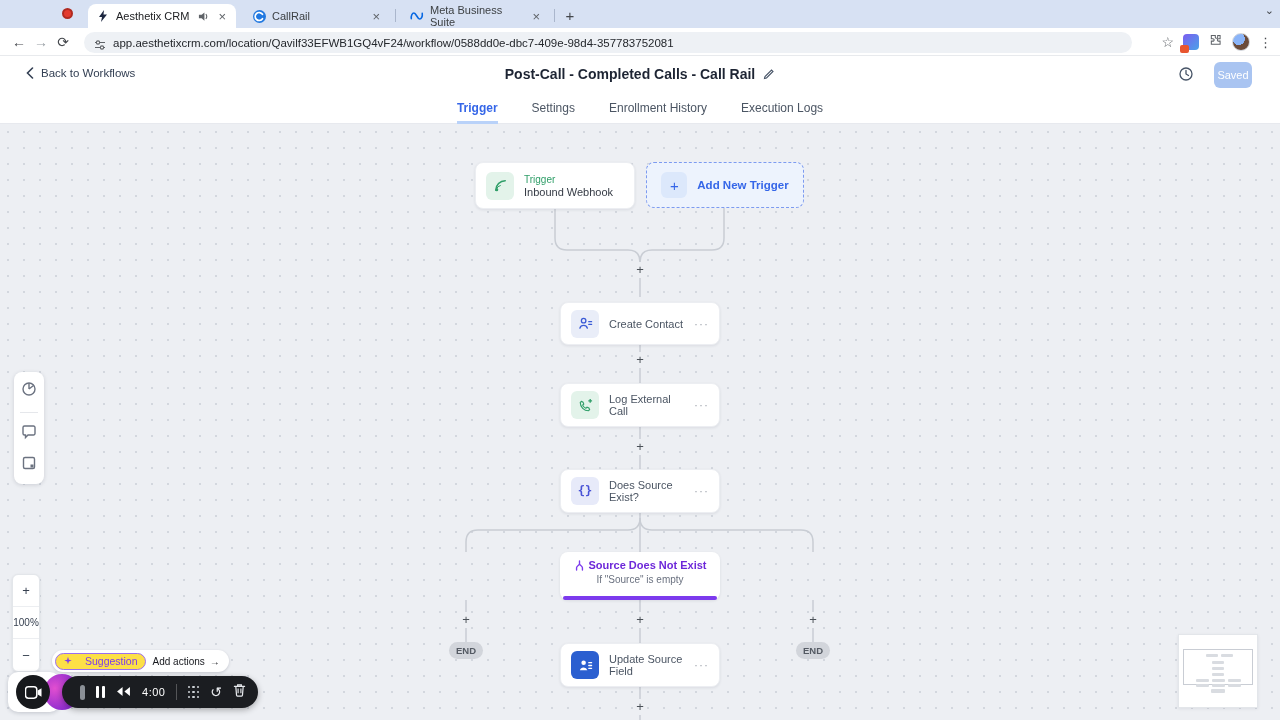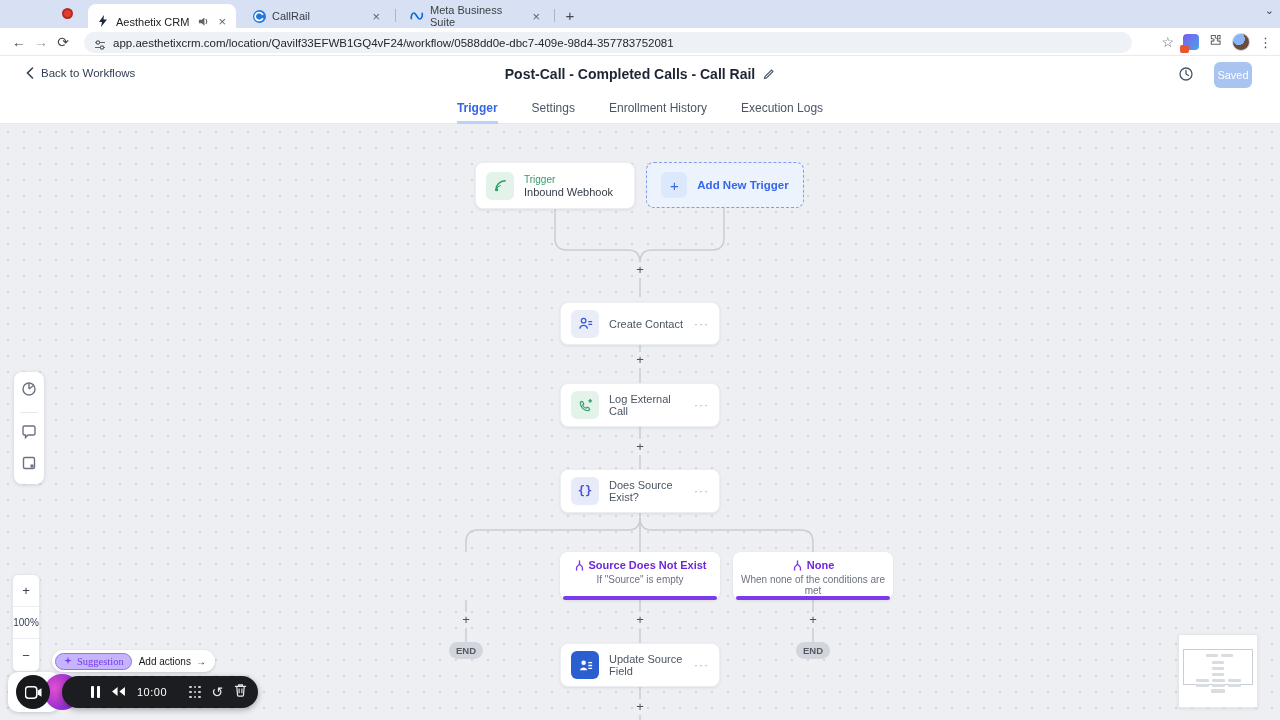--- a/index.html
+++ b/index.html
@@ -6,21 +6,21 @@
   html,body { width:1280px; height:720px; overflow:hidden; }
   body { font-family:"Liberation Sans", sans-serif; background:#fff; }
   #app { position:relative; width:1280px; height:720px; }
 
   
   #tabstrip { position:absolute; top:0; left:0; width:1280px; height:28px; background:#d7e1f3; }
   .rec-dot { position:absolute; top:8px; left:62px; width:11px; height:11px; border-radius:50%;
              background:#e33b2e; border:2px solid #b02a20; }
   .tab { position:absolute; top:4px; height:24px; display:flex; align-items:center; gap:6px;
          padding:0 8px; font-size:11px; color:#3c4043; }
-  .tab.active { background:#fff; border-radius:8px 8px 0 0; color:#202124;align-items:flex-end; }
+  .tab.active { background:#fff; border-radius:8px 8px 0 0; color:#202124; }
   .tab-sep { position:absolute; top:9px; width:1px; height:13px; background:#aab6cc; }
   .fav { width:14px; height:14px; flex:0 0 auto; display:flex; align-items:center; justify-content:center; }
   .tab-close { font-size:13px; color:#5f6368; line-height:1; padding:0 2px; cursor:pointer; }
   .newtab-btn { position:absolute; top:6px; left:560px; width:20px; height:20px; font-size:15px;
                 color:#44474c; text-align:center; line-height:19px; border-radius:50%; }
   .strip-chev { position:absolute; top:4px; right:6px; font-size:11px; color:#44474c; }
 
   #toolbar { position:absolute; top:28px; left:0; width:1280px; height:28px; background:#fff;
              border-bottom:1px solid #e8eaed; display:flex; align-items:center; }
   .nav-ic { width:22px; text-align:center; font-size:14px; color:#44474c; flex:0 0 auto; }
@@ -105,21 +105,21 @@
   .zoom-panel { position:absolute; left:12px; top:450px; width:28px; background:#fff; border:1px solid #e3e6ea;
                 border-radius:6px; box-shadow:0 1px 3px rgba(20,30,50,.1); display:flex; flex-direction:column; }
   .zoom-cell { height:32px; display:flex; align-items:center; justify-content:center; font-size:13px;
                color:#374151; border-bottom:1px solid #eceef1; cursor:pointer; }
   .zoom-cell:last-child { border-bottom:none; }
   .zoom-lvl { font-size:10px; cursor:default; }
 
   .suggest { position:absolute; left:52px; top:526px; height:22px; background:#fff; border-radius:11px;
              box-shadow:0 1px 3px rgba(20,30,50,.18); display:flex; align-items:center; padding:0 9px 0 3px; gap:7px; }
   .suggest-badge { height:17px; border:1px solid #9a6ef0; border-radius:9px; display:flex; align-items:center;
-                   gap:4px; padding:0 7px; color:#7c3aed; font-size:10.5px; background:#c4b5fd;font-family:Liberation Serif, serif; }
+                   gap:12px; padding:0 7px; color:#7c3aed; font-size:10.5px; background:#fde047; }
   .suggest-action { font-size:10px; color:#16181d; display:flex; gap:5px; align-items:center; }
 
   .minimap { position:absolute; left:1178px; top:510px; width:80px; height:74px; background:#fff;
              border:1px solid #e3e6ea; box-shadow:0 1px 3px rgba(20,30,50,.08); }
   .mm-view { position:absolute; left:4px; top:14px; width:70px; height:36px; border:1px solid #c9cdd4; }
   .mm-bar { position:absolute; background:#d9dce1; height:3px; border-radius:1px; }
 
   
   .cam-card { position:absolute; left:8px; top:548px; width:52px; height:40px; background:#fff; border-radius:10px;
               box-shadow:0 1px 4px rgba(20,30,50,.2); }
@@ -339,30 +339,20 @@
     <div class="branch" style="left:560px;">
       <div class="branch-title">
         <svg width="11" height="11" viewBox="0 0 12 12">
             <path d="M6,1 v3 c0,2 -3.2,2 -3.2,4.5 V11 M6,4 c0,2 3.2,2 3.2,4.5 V11" stroke="#7c3aed" stroke-width="1.5" fill="none" stroke-linecap="round"></path>
           </svg>
         <span>Source Does Not Exist</span>
       </div>
       <div class="branch-sub">If "Source" is empty</div>
       <div class="branch-bar"></div>
     </div>
-    <div class="branch" style="left:733px;">
-      <div class="branch-title">
-        <svg width="11" height="11" viewBox="0 0 12 12">
-            <path d="M6,1 v3 c0,2 -3.2,2 -3.2,4.5 V11 M6,4 c0,2 3.2,2 3.2,4.5 V11" stroke="#7c3aed" stroke-width="1.5" fill="none" stroke-linecap="round"></path>
-          </svg>
-        <span>None</span>
-      </div>
-      <div class="branch-sub">When none of the conditions are met</div>
-      <div class="branch-bar"></div>
-    </div>
 
     <span class="end-pill" style="left:449px; top:518px;">END</span>
     <span class="end-pill" style="left:796px; top:518px;">END</span>
 
     <div class="node" style="left:560px; top:519px; width:160px; height:44px;">
       <span class="node-ic ic-bluefill">
         <svg width="15" height="15" viewBox="0 0 16 16">
             <circle cx="6" cy="5" r="2.4" fill="#fff"></circle>
             <path d="M2,13 a4.2,4.2 0 0 1 8,0 z" fill="#fff"></path>
             <path d="M11.5,5 h3 M11.5,8 h3 M11.5,11 h3" stroke="#fff" stroke-width="1.4" stroke-linecap="round"></path>
@@ -436,21 +426,21 @@
       <span class="pause-ic">
           <i></i>
           <i></i>
         </span>
       <span>
         <svg width="15" height="11" viewBox="0 0 16 12">
             <polygon points="7,1 7,11 1,6" fill="#fff"></polygon>
             <polygon points="15,1 15,11 9,6" fill="#fff"></polygon>
           </svg>
       </span>
-      <span class="rec-time">10:00</span>
+      <span class="rec-time">4:00</span>
       <span class="rec-div"></span>
       <span class="dots9">
           <i></i>
           <i></i>
           <i></i>
           <i></i>
           <i></i>
           <i></i>
           <i></i>
           <i></i>

